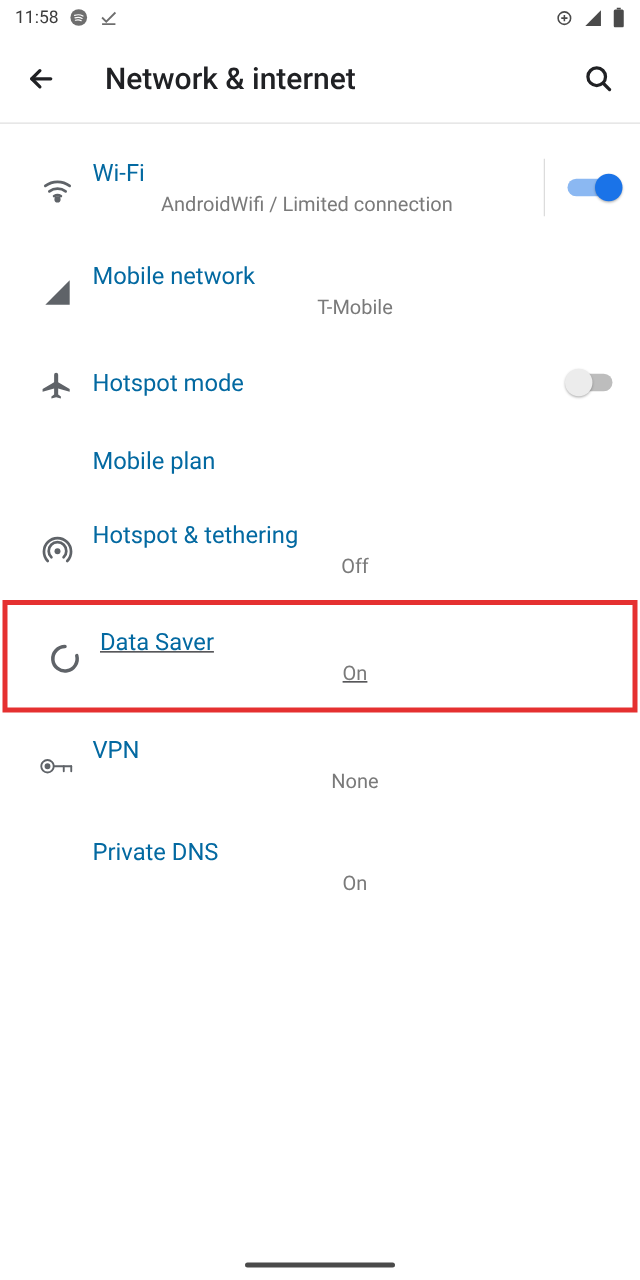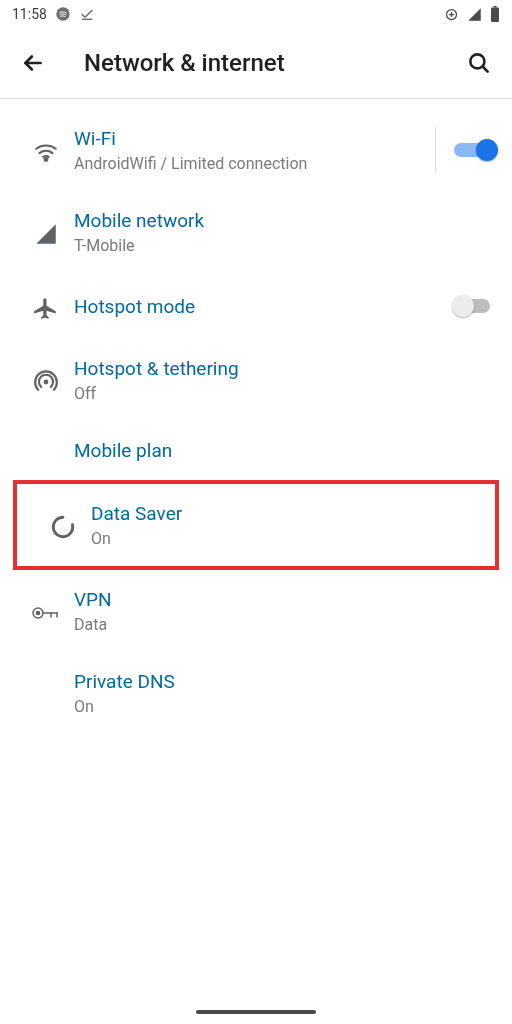--- a/index.html
+++ b/index.html
@@ -10,31 +10,31 @@
   .header { display: flex; align-items: center; padding: 20px 18px 20px 18px; }
   .header .back { width: 30px; height: 30px; display:flex; align-items:center; justify-content:center; }
   .header .title { flex: 1; margin-left: 36px; font-size: 24px; font-weight: 500; color: #202124; }
   .header .search { width: 30px; height:30px; display:flex; align-items:center; justify-content:center; }
   .divider { height:1px; background:#e0e0e0; }
   .list { padding-top: 10px; }
   .row { display:flex; align-items:center; padding: 18px 18px; position:relative; }
   .row .icon { width: 56px; display:flex; align-items:flex-start; justify-content:center; padding-top:4px; }
   .row .texts { flex:1; display:flex; flex-direction:column; }
   .row .title-text { font-size:19px; color:#0369a1; }
-  .row .subtitle-text { font-size:16px; color:#7a7a7a; margin-top:4px; }
+  .row .subtitle-text { font-size:16px; color:#7a7a7a; margin-top:4px;text-align:center; }
   .row .trailing { display:flex; align-items:center; }
   .sep-vert { width:1px; height:46px; background:#dcdcdc; margin:0 18px; }
   .toggle { width:40px; height:24px; border-radius:12px; position:relative; }
   .toggle .track { position:absolute; left:0; top:5px; width:36px; height:14px; border-radius:7px; }
   .toggle .thumb { position:absolute; top:1px; width:22px; height:22px; border-radius:50%; box-shadow:0 1px 2px rgba(0,0,0,0.3); }
   .toggle.on .track { background:#8bb8f2; }
   .toggle.on .thumb { background:#1a73e8; right:-4px; }
   .toggle.off .track { background:#bdbdbd; }
   .toggle.off .thumb { background:#ececec; left:-2px; }
-  .highlight-box { border:4px solid #e53030; margin: 0 13px; }
+  .highlight-box { border:4px solid #e53030; margin: 0 2px; text-decoration: underline; }
   .nav-handle { position:absolute; bottom:10px; left:50%; transform:translateX(-50%); width:120px; height:4px; border-radius:2px; background:#4a4a4a; }
 </style>
 </head>
 <body>
 
 <div class="status-bar">
   <div class="status-left">
     <span>11:58</span>
     <span>
       <svg width="16" height="16" viewBox="0 0 24 24" fill="#6e6e6e">
@@ -134,37 +134,37 @@
     </div>
     <div class="trailing">
       <div class="toggle off">
         <div class="track"></div>
           <div class="thumb"></div>
       </div>
     </div>
   </div>
 
   <div class="row">
+    <div class="icon"></div>
+    <div class="texts">
+      <span class="title-text">Mobile plan</span>
+    </div>
+  </div>
+
+  <div class="row">
     <div class="icon">
       <svg width="26" height="26" viewBox="0 0 24 24" fill="none" stroke="#5f6368" stroke-width="2" stroke-linecap="round">
           <circle cx="12" cy="12" r="2.2" fill="#5f6368" stroke="none"></circle>
           <path d="M7.5 16.5a6.5 6.5 0 1 1 9 0"></path>
           <path d="M4.8 19.2a10 10 0 1 1 14.4 0"></path>
         </svg>
     </div>
     <div class="texts">
       <span class="title-text">Hotspot &amp; tethering</span>
       <span class="subtitle-text">Off</span>
-    </div>
-  </div>
-
-  <div class="row">
-    <div class="icon"></div>
-    <div class="texts">
-      <span class="title-text">Mobile plan</span>
     </div>
   </div>
 
   <div class="highlight-box">
     <div class="row">
       <div class="icon">
         <svg width="26" height="26" viewBox="0 0 24 24" fill="none" stroke="#5f6368" stroke-width="2.6" stroke-linecap="round">
             <path d="M12 3a9 9 0 1 0 8.7 6.7"></path>
           </svg>
       </div>
@@ -179,21 +179,21 @@
     <div class="icon">
       <svg width="30" height="16" viewBox="0 0 30 16" fill="#5f6368" stroke="#5f6368" stroke-width="1.5">
           <circle cx="7" cy="8" r="5" fill="none"></circle>
           <circle cx="7" cy="8" r="1.6"></circle>
           <path d="M12 8h14" stroke-linecap="round"></path>
           <path d="M20 8v4M26 8v4" stroke-linecap="round"></path>
         </svg>
     </div>
     <div class="texts">
       <span class="title-text">VPN</span>
-      <span class="subtitle-text">Data</span>
+      <span class="subtitle-text">None</span>
     </div>
   </div>
 
   <div class="row">
     <div class="icon"></div>
     <div class="texts">
       <span class="title-text">Private DNS</span>
       <span class="subtitle-text">On</span>
     </div>
   </div>

